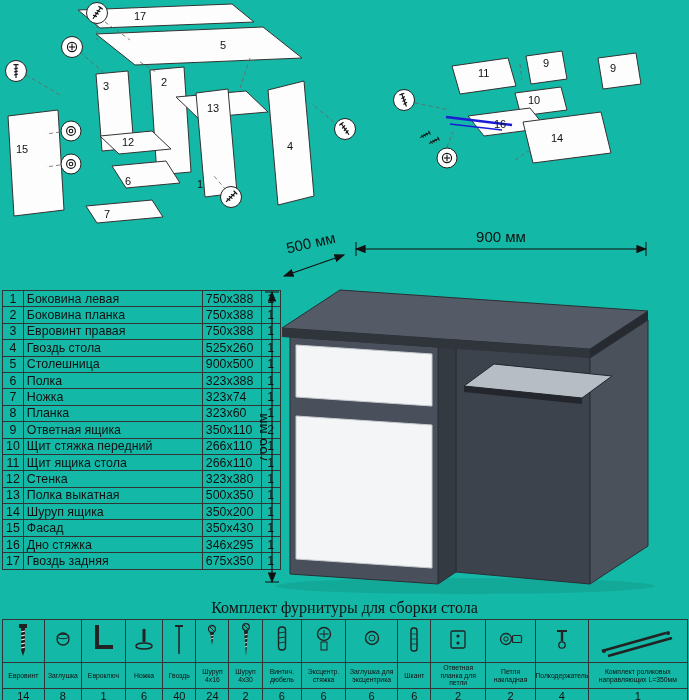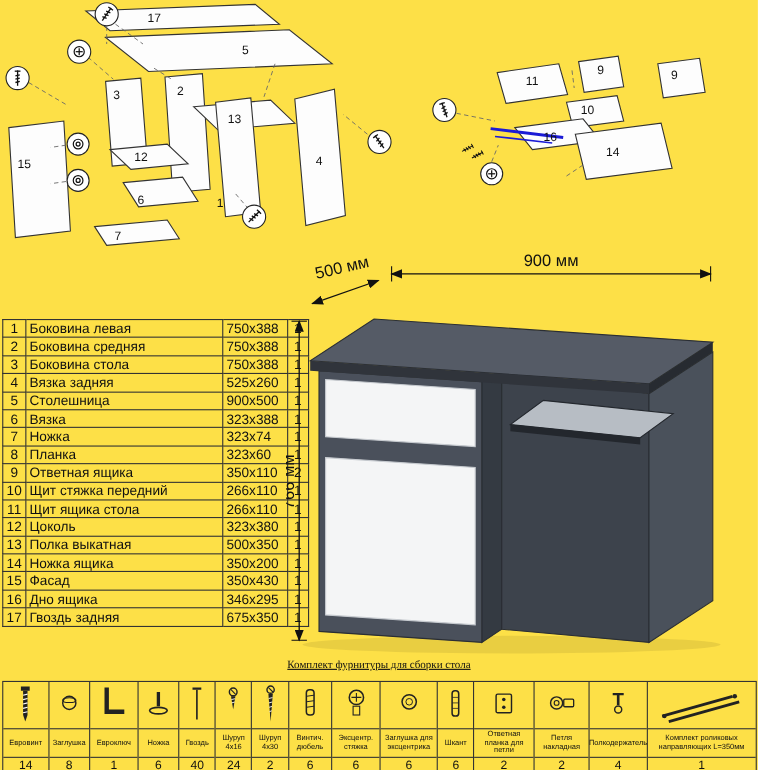--- a/index.html
+++ b/index.html
@@ -1,28 +1,28 @@
 <!DOCTYPE html>
 <html><head>
 <meta charset="utf-8">
 <style>
   html,body{margin:0;padding:0;background:#fff;}
-  .page{position:relative;width:689px;height:700px;background:#fde047;overflow:hidden;
+  .page{position:relative;width:689px;height:700px;background:#14b8a6;overflow:hidden;
         font-family:"Liberation Sans",sans-serif;color:#111;}
   .abs{position:absolute;}
   
   #parts-table{border-collapse:collapse;font-size:12.4px;table-layout:fixed;}
   #parts-table td{border:1px solid #333;height:15.4px;padding:0 3px;white-space:nowrap;overflow:hidden;}
   td.c-num{width:13px;text-align:center;padding:0 1px;}
   td.c-name{width:172px;margin-top:12px;}
   td.c-size{width:52px;}
   td.c-qty{width:12px;text-align:center;padding:0 1px;}
   
   .hw-title{position:absolute;top:599px;left:0;width:689px;text-align:center;
-            font-family:"Liberation Serif",serif;font-size:10px;text-decoration:underline;}
+            font-family:"Liberation Serif",serif;font-size:16px;}
   .hw-wrap{position:absolute;left:2px;top:619px;width:684px;display:flex;
            border:1px solid #333;}
   .hw-col{display:flex;flex-direction:column;border-right:1px solid #333;min-width:0;}
   .hw-col:last-child{border-right:none;}
   .hw-icon{height:42px;display:flex;align-items:center;justify-content:center;
            border-bottom:1px solid #333;overflow:hidden;}
   .hw-label{height:23px;font-size:6.8px;line-height:1.1;text-align:center;padding:1px;
             border-bottom:1px solid #333;display:flex;align-items:center;justify-content:center;}
   .hw-qty{height:14px;font-size:11px;display:flex;align-items:center;justify-content:center;}
   
@@ -163,45 +163,45 @@
   <table id="parts-table" class="abs" style="left:2px;top:290px">
     <tbody>
       <tr>
           <td class="c-num">1</td>
           <td class="c-name">Боковина левая</td>
           <td class="c-size">750x388</td>
           <td class="c-qty">1</td>
         </tr>
       <tr>
           <td class="c-num">2</td>
-          <td class="c-name">Боковина средняя</td>
+          <td class="c-name">Боковина планка</td>
           <td class="c-size">750x388</td>
           <td class="c-qty">1</td>
         </tr>
       <tr>
           <td class="c-num">3</td>
-          <td class="c-name">Боковина стола</td>
+          <td class="c-name">Евровинт правая</td>
           <td class="c-size">750x388</td>
           <td class="c-qty">1</td>
         </tr>
       <tr>
           <td class="c-num">4</td>
-          <td class="c-name">Вязка задняя</td>
+          <td class="c-name">Гвоздь стола</td>
           <td class="c-size">525x260</td>
           <td class="c-qty">1</td>
         </tr>
       <tr>
           <td class="c-num">5</td>
           <td class="c-name">Столешница</td>
           <td class="c-size">900x500</td>
           <td class="c-qty">1</td>
         </tr>
       <tr>
           <td class="c-num">6</td>
-          <td class="c-name">Вязка</td>
+          <td class="c-name">Полка</td>
           <td class="c-size">323x388</td>
           <td class="c-qty">1</td>
         </tr>
       <tr>
           <td class="c-num">7</td>
           <td class="c-name">Ножка</td>
           <td class="c-size">323x74</td>
           <td class="c-qty">1</td>
         </tr>
       <tr>
@@ -223,45 +223,45 @@
           <td class="c-qty">1</td>
         </tr>
       <tr>
           <td class="c-num">11</td>
           <td class="c-name">Щит ящика стола</td>
           <td class="c-size">266x110</td>
           <td class="c-qty">1</td>
         </tr>
       <tr>
           <td class="c-num">12</td>
-          <td class="c-name">Цоколь</td>
+          <td class="c-name">Стенка</td>
           <td class="c-size">323x380</td>
           <td class="c-qty">1</td>
         </tr>
       <tr>
           <td class="c-num">13</td>
           <td class="c-name">Полка выкатная</td>
           <td class="c-size">500x350</td>
           <td class="c-qty">1</td>
         </tr>
       <tr>
           <td class="c-num">14</td>
-          <td class="c-name">Ножка ящика</td>
+          <td class="c-name">Шуруп ящика</td>
           <td class="c-size">350x200</td>
           <td class="c-qty">1</td>
         </tr>
       <tr>
           <td class="c-num">15</td>
           <td class="c-name">Фасад</td>
           <td class="c-size">350x430</td>
           <td class="c-qty">1</td>
         </tr>
       <tr>
           <td class="c-num">16</td>
-          <td class="c-name">Дно ящика</td>
+          <td class="c-name">Дно стяжка</td>
           <td class="c-size">346x295</td>
           <td class="c-qty">1</td>
         </tr>
       <tr>
           <td class="c-num">17</td>
           <td class="c-name">Гвоздь задняя</td>
           <td class="c-size">675x350</td>
           <td class="c-qty">1</td>
         </tr>
     </tbody>

